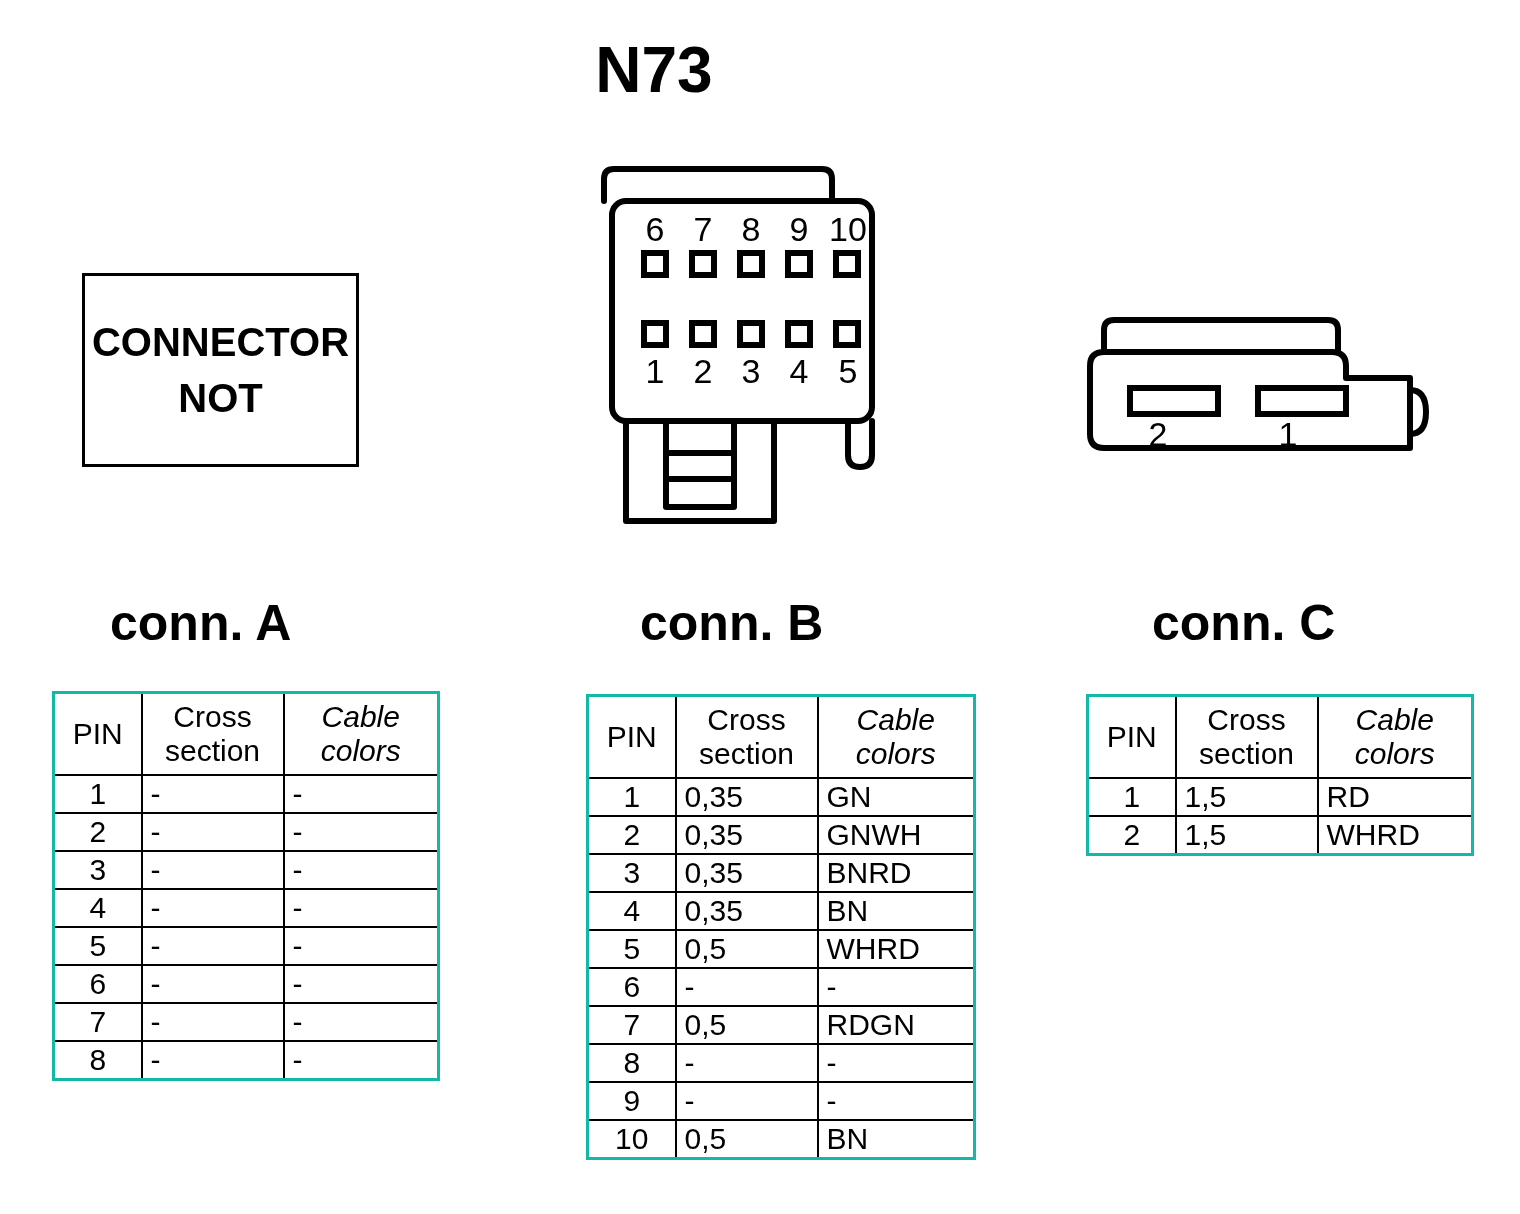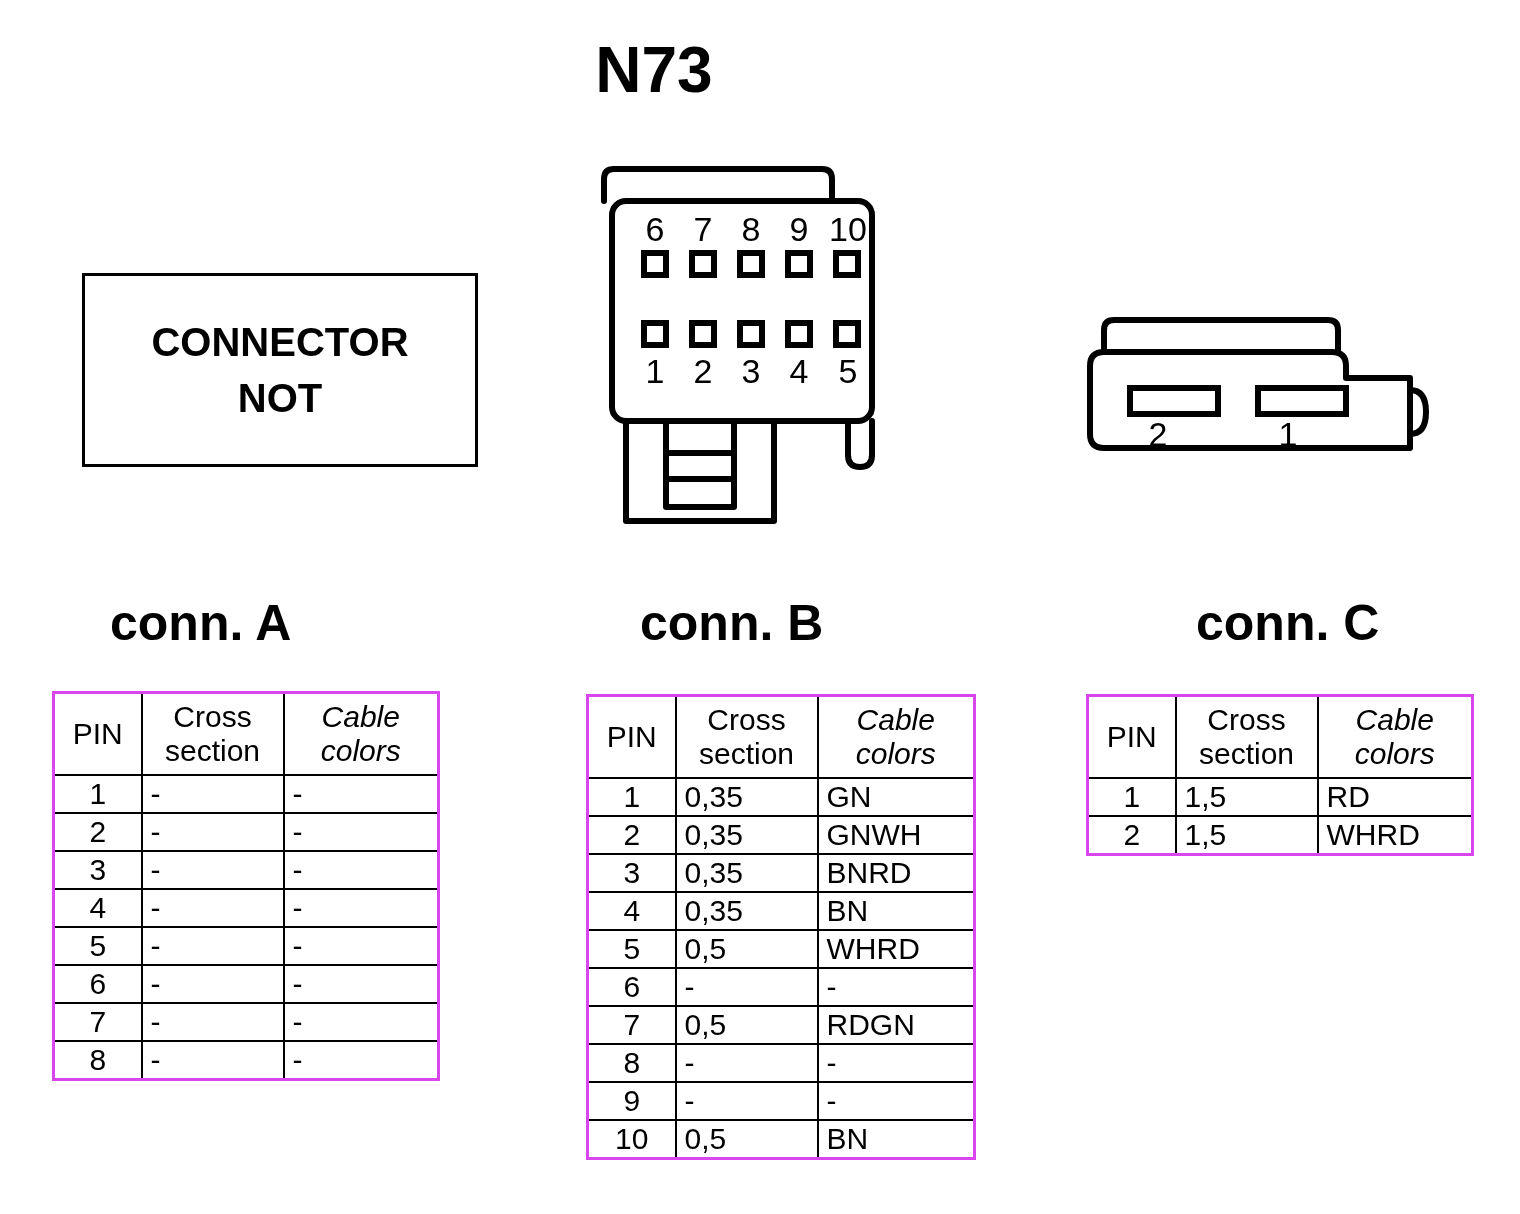--- a/index.html
+++ b/index.html
@@ -28,21 +28,21 @@
     letter-spacing: 0px;
     line-height: 1;
     margin-top: 16px;
   }
 
   
   #conn-a-notice {
     position: absolute;
     left: 82px;
     top: 273px;
-    width: 396px;
+    width: 277px;
     height: 194px;
     border: 3px solid #000;
     box-sizing: border-box;
     display: flex;
     flex-direction: column;
     align-items: center;
     justify-content: center;
   }
   #conn-a-notice .line {
     font-size: 40px;
@@ -75,27 +75,27 @@
   
   .conn-heading {
     position: absolute;
     font-size: 50px;
     font-weight: bold;
     line-height: 1;
     white-space: nowrap;
   }
   #conn-a-heading { left: 110px; top: 598px; }
   #conn-b-heading { left: 640px; top: 598px; }
-  #conn-c-heading { left: 1196px; top: 598px; text-align: right; }
+  #conn-c-heading { left: 1152px; top: 598px; text-align: right; }
 
   
   .pin-table {
     position: absolute;
     border-collapse: collapse;
-    border: 3px solid #d946ef;
+    border: 3px solid #14b8a6;
     table-layout: fixed;
     background: #fff;
   }
   .pin-table td, .pin-table th {
     border: 2px solid #000;
     font-size: 30px;
     font-weight: normal;
     padding: 0;
     line-height: 1.12;
     vertical-align: middle;

